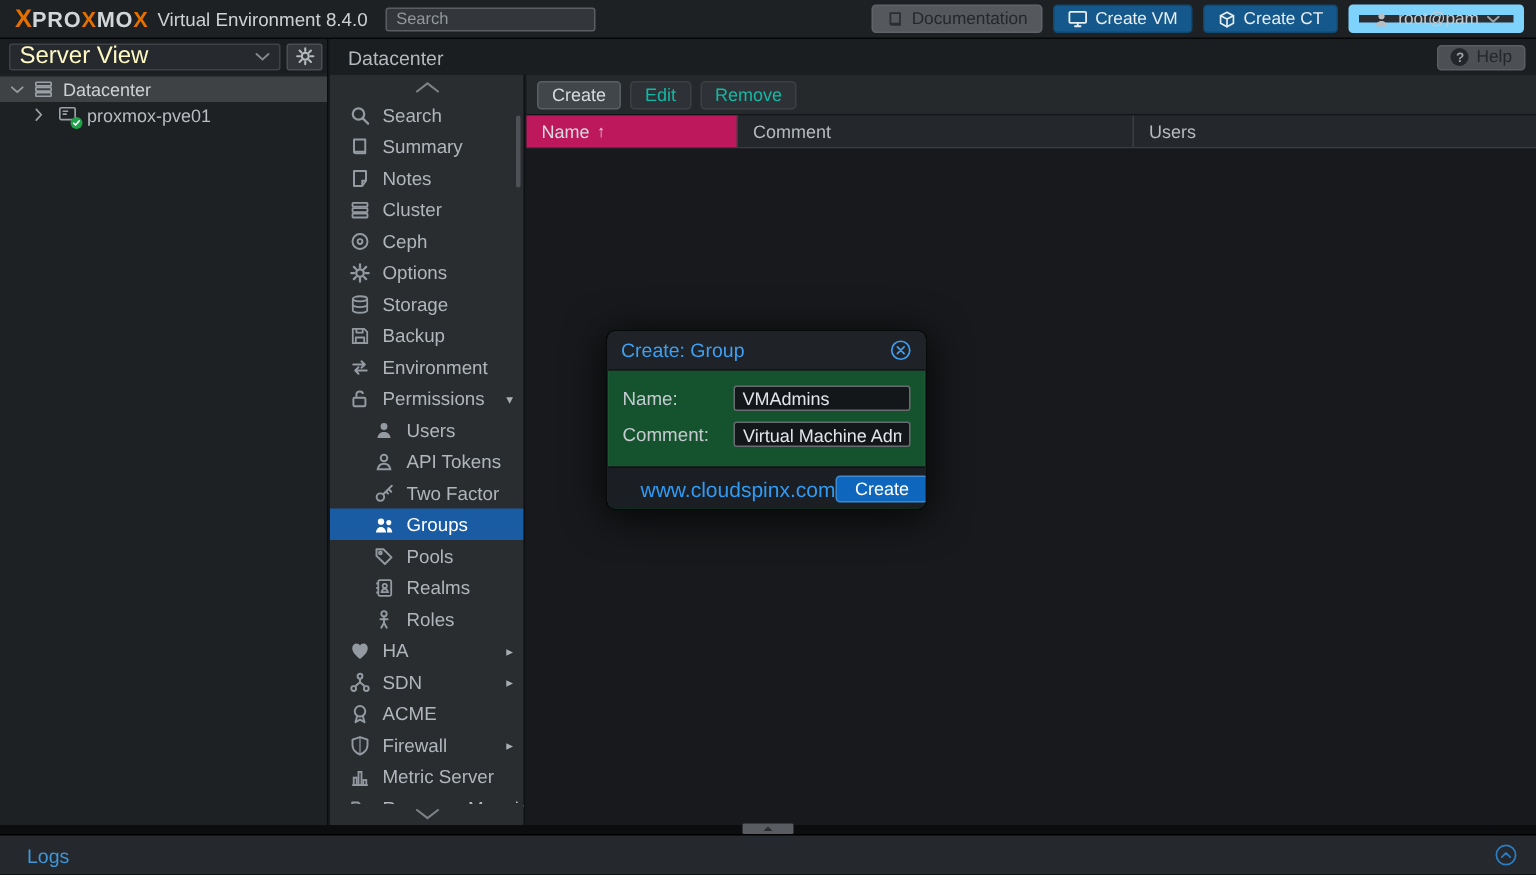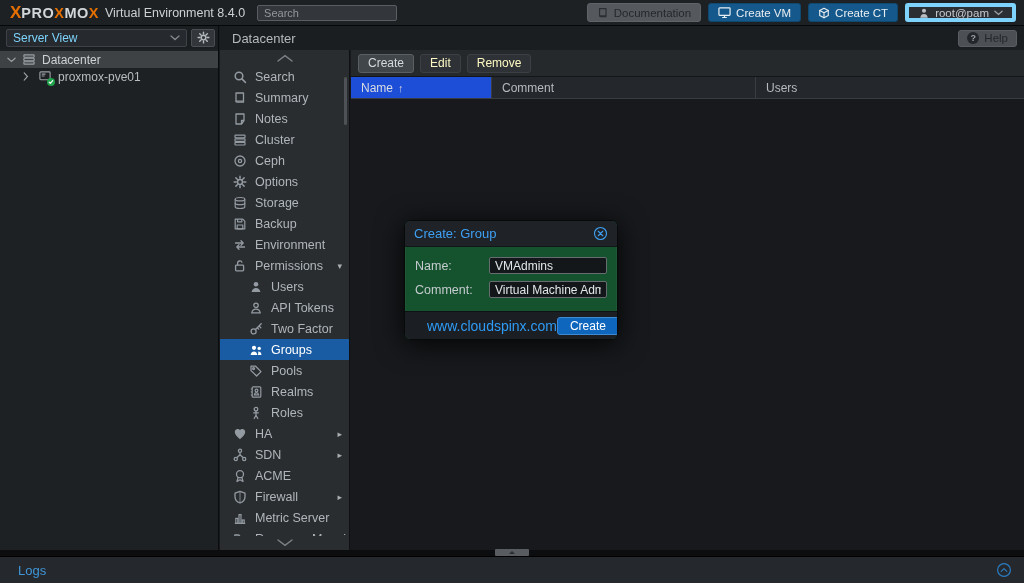--- a/index.html
+++ b/index.html
@@ -18,30 +18,30 @@
   .subtitle { color:#ced1d3; font-size:12.5px; margin-left:6px; }
   .gsearch { margin-left:12px; width:140px; height:16px; background:#33373b; border:1px solid #5a5e62;
              border-radius:2px; color:#c9cdd1; font-size:11px; padding:0 6px; outline:none; font-family:inherit; }
   .gsearch::placeholder { color:#93989c; }
   .top-actions { margin-left:auto; display:flex; align-items:center; gap:7px; }
   .tbtn { display:flex; align-items:center; gap:5px; height:19px; padding:0 9px; border-radius:3px;
           font-size:11.5px; cursor:pointer; white-space:nowrap; }
   .tbtn-gray { background:#55595d; color:#24282c; border:1px solid #606468; }
   .tbtn-gray svg { color:#2b2f33; }
   .tbtn-blue { background:#15598c; color:#e9eef2; border:1px solid #10496f; }
-  .tbtn-user { background:#2b2f33; color:#c5cace; border:4px solid #7dd3fc; }
+  .tbtn-user { background:#2b2f33; color:#c5cace; border:7px solid #7dd3fc; }
   .tbtn-user .uav { color:#b9bec2; }
 
   
   .left-panel { position:absolute; left:0; top:26px; width:219px; height:524px; background:#1e2124;
                 border-right:1px solid #0a0c0d; }
   .left-head { height:23px; display:flex; align-items:center; padding:2px 3px 2px 6px; background:#1b1e21; gap:4px; }
   .combo { flex:1; height:18px; background:#26292d; border:1px solid #3f4347; border-radius:2px;
            display:flex; align-items:center; padding:0 6px; cursor:pointer; }
-  .combo .cl { color:#7dd3fc; font-size:12px; }
+  .combo .cl { color:#fef9c3; font-size:16px; }
   .combo .cc { margin-left:auto; color:#84898d; }
   .gear-btn { width:24px; height:18px; background:#33373b; border:1px solid #4b4f53; border-radius:2px;
               display:flex; align-items:center; justify-content:center; color:#b6bbc0; cursor:pointer; }
   .tree { padding-top:2px; }
   .tree-row { height:17px; display:flex; align-items:center; gap:5px; cursor:pointer; color:#b8bdc1; }
   .tree-row.selected { background:#3e4245; color:#ced2d5; }
   .tree-row .exp { width:10px; color:#9a9fa3; display:flex; }
   .tr-root { padding-left:7px; }
   .tr-child { padding-left:23px; }
   .node-ic { position:relative; width:15px; height:14px; color:#9aa0a5; flex:none; }
@@ -72,24 +72,24 @@
   .nav-down { position:absolute; left:0; bottom:0; width:129px; height:14px; background:#292d30;
               display:flex; align-items:center; justify-content:center; color:#7d8287; cursor:pointer; }
   .nav-thumb { position:absolute; right:2px; top:27px; width:3px; height:48px; background:#4e5256; border-radius:2px; }
 
   
   .main { position:absolute; left:351px; top:50px; width:673px; height:500px; background:#17191c; }
   .toolbar { height:27px; background:#26292c; display:flex; align-items:center; padding:0 7px; gap:6px;
              border-bottom:1px solid #131518; }
   .btn { height:19px; padding:0 9px; border-radius:3px; font-size:12px; display:flex; align-items:center; cursor:pointer; }
   .btn-on { background:#41464b; border:1px solid #5a5f64; color:#d6dade; }
-  .btn-off { background:#2e3236; border:1px solid #3c4044; color:#fef9c3; cursor:default; }
+  .btn-off { background:#2e3236; border:1px solid #3c4044; color:#14b8a6; cursor:default; }
   .thead { height:22px; display:flex; background:#24272b; border-bottom:1px solid #393d41; }
   .th { display:flex; align-items:center; padding-left:10px; color:#b6bbc0; border-right:1px solid #3a3e42; cursor:pointer; }
-  .th.sorted { background:#1d4ed8; color:#d8dce0;text-align:center; }
+  .th.sorted { background:#be185d; color:#d8dce0;text-align:center; }
   .th .arrow { margin-left:5px; color:#cfd4d8; font-size:11px; }
   .th-name { width:141px; }
   .th-comment { width:264px; }
   .th-users { flex:1; border-right:none; }
   .tbody { height:451px; background:#17191c; }
 
   
   .dialog { position:absolute; left:404px; top:220px; width:214px; border:1px solid #07090b; border-radius:6px;
             background:#14532d; box-shadow:0 4px 28px rgba(0,0,0,.85), 0 0 0 1px rgba(255,255,255,.04) inset; overflow:hidden; }
   .dlg-head { height:26px; background:#1f2327; border-bottom:1px solid #131619; display:flex; align-items:center;

